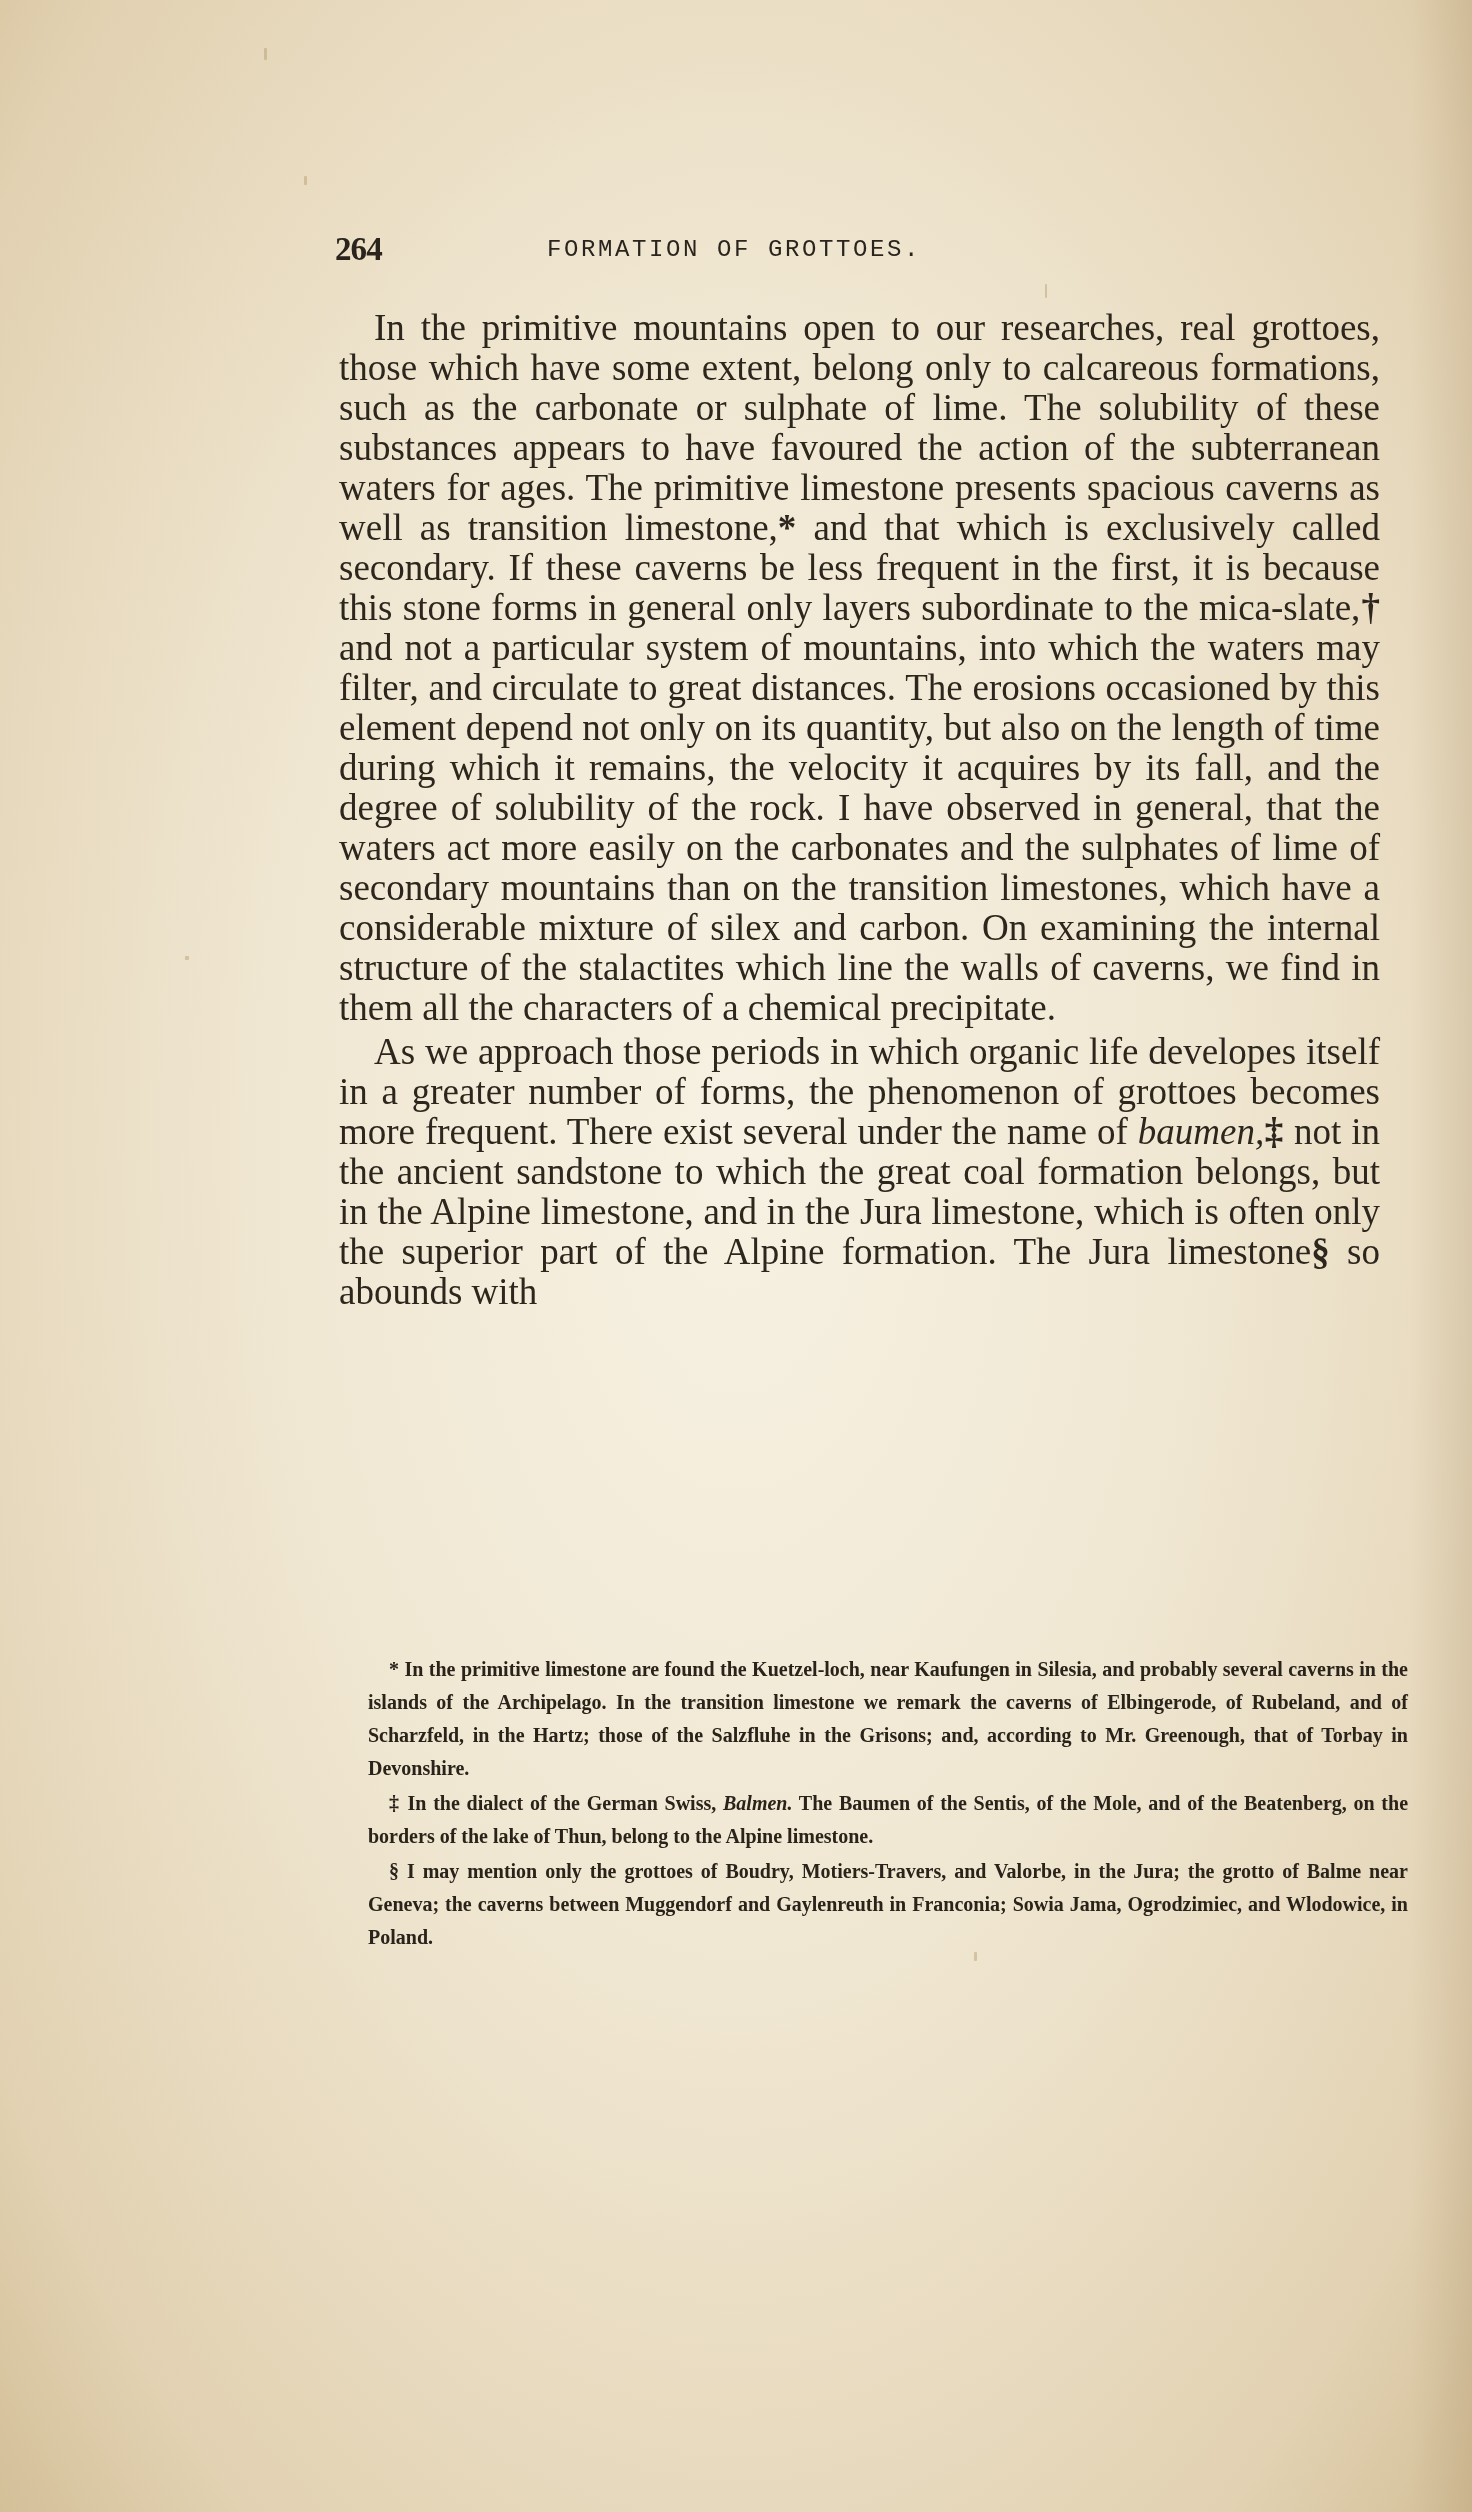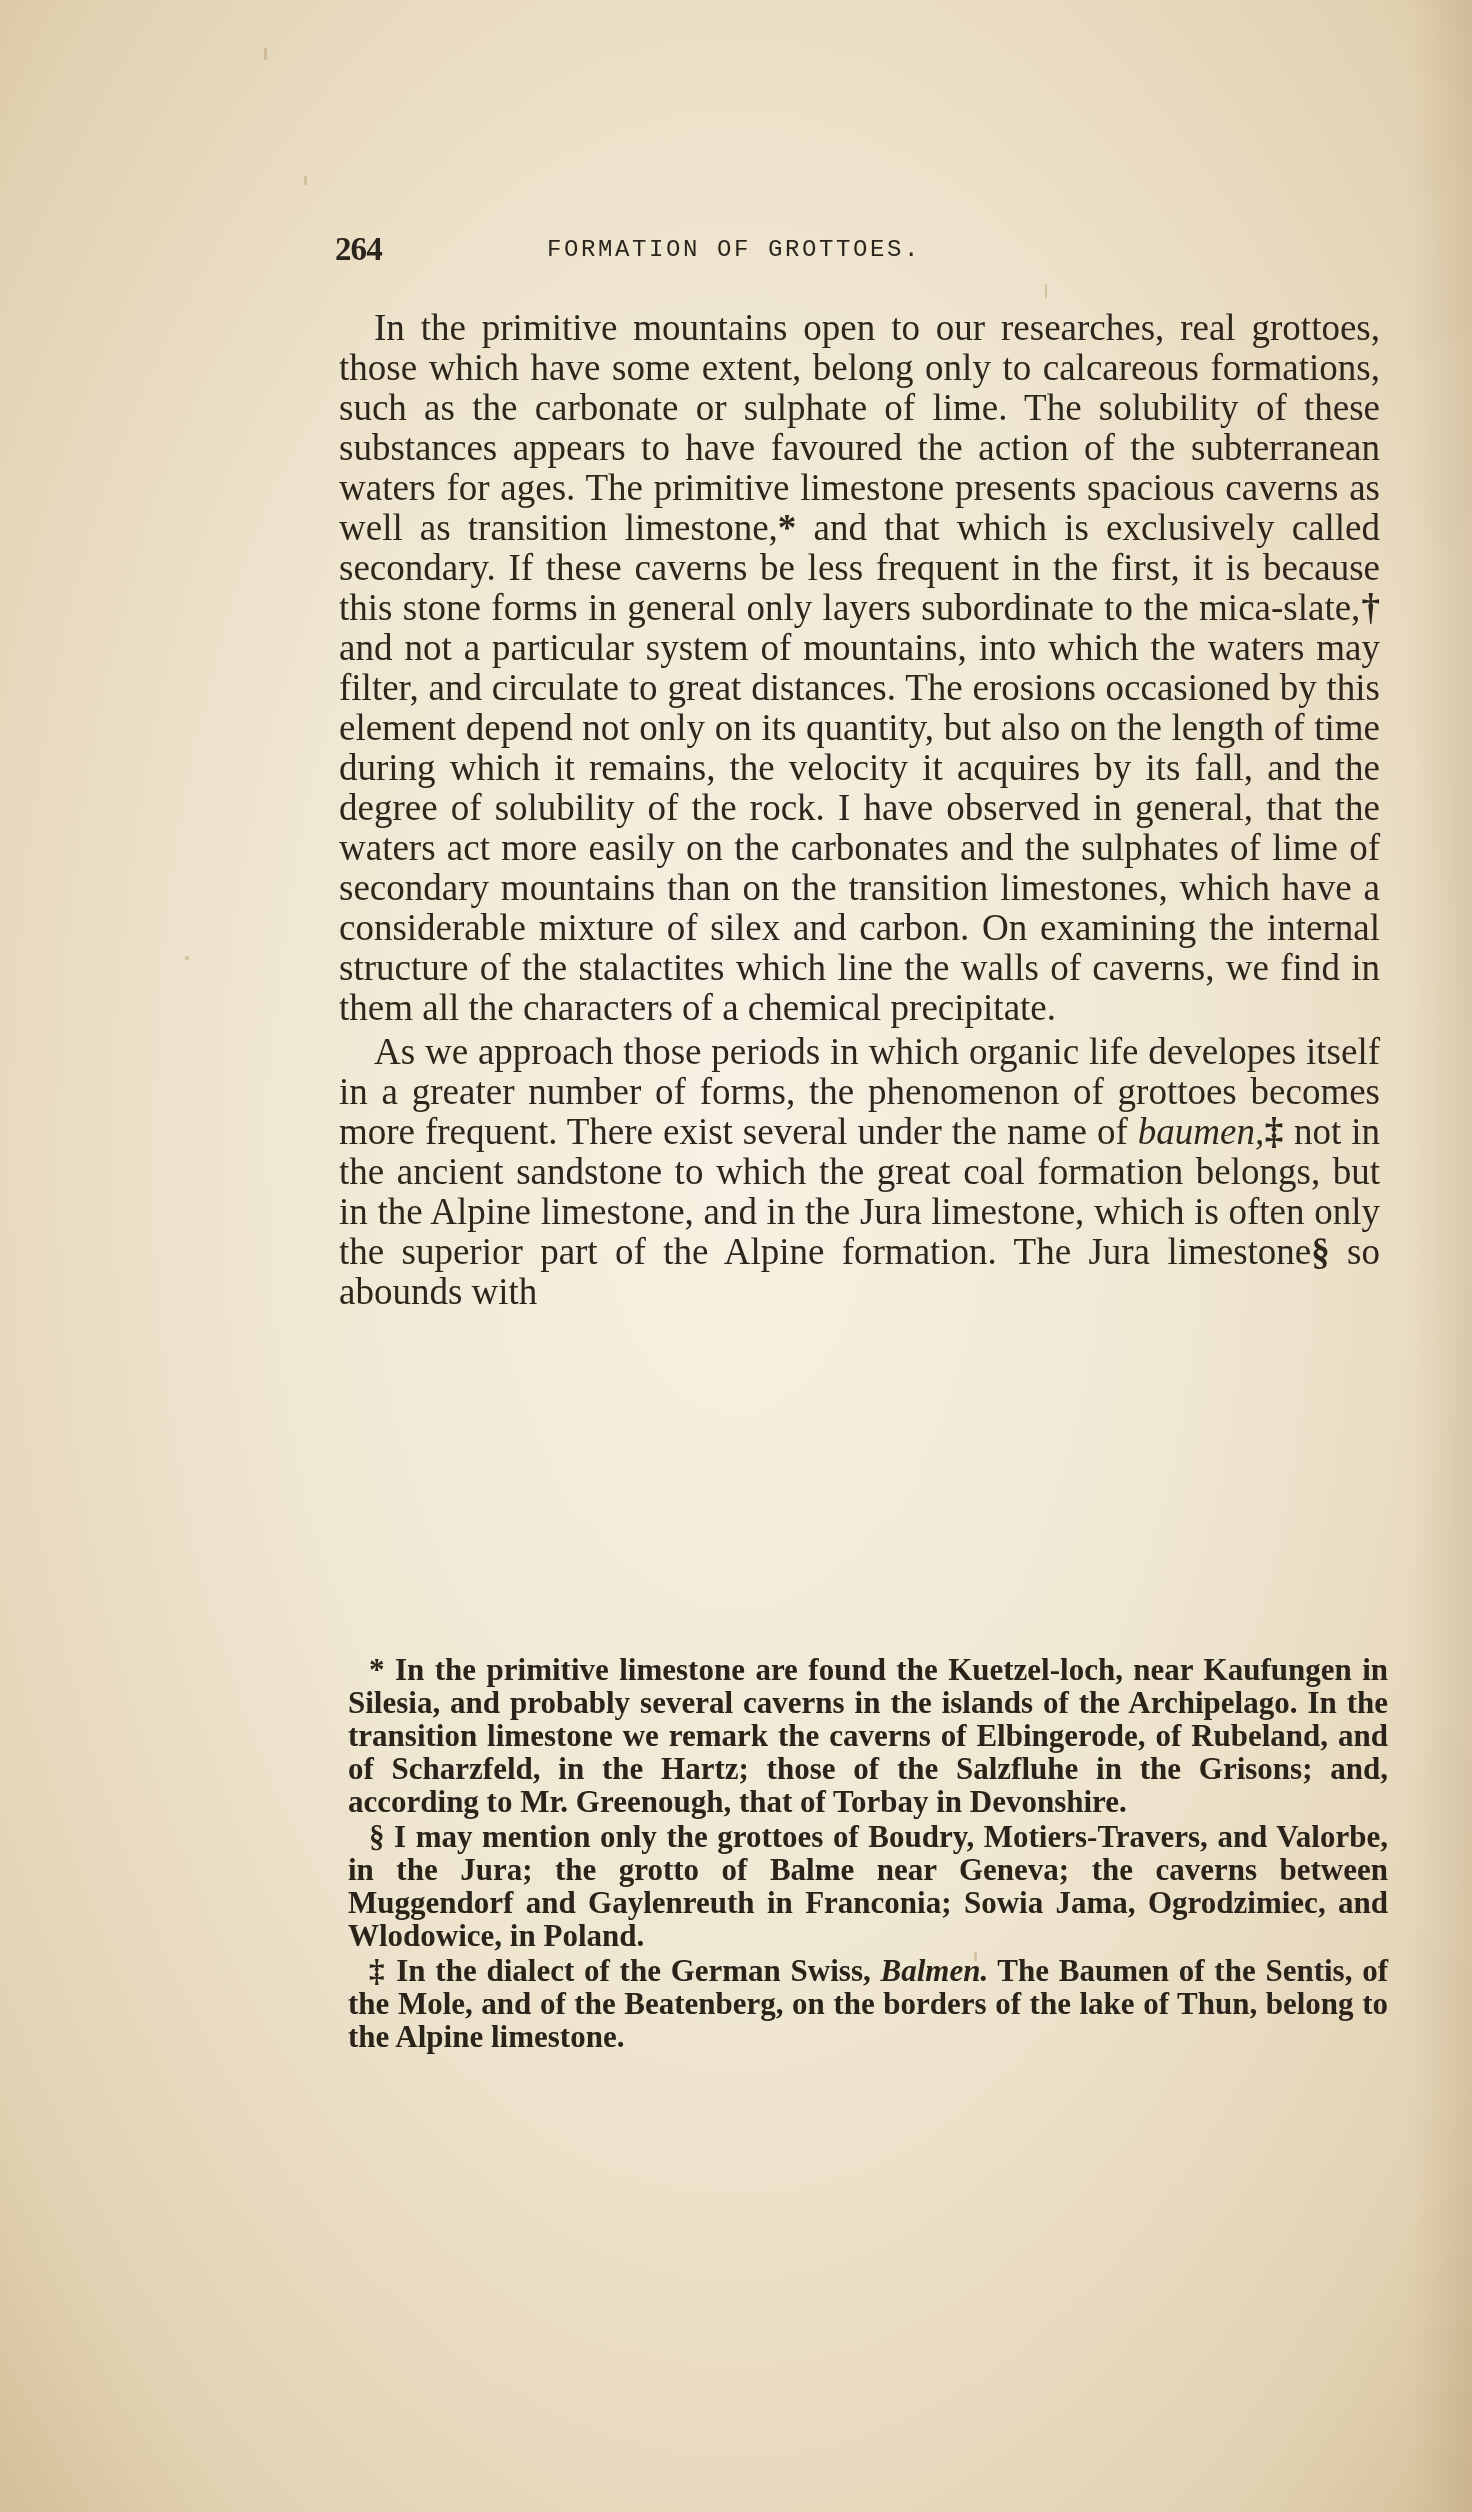--- a/index.html
+++ b/index.html
@@ -63,24 +63,24 @@
       line-height: 40px;
       text-align: justify;
       color: #2d261d;
     }
     .body-text p {
       margin: 4px;
       text-indent: 35px;
     }
     .footnotes {
       position: absolute;
-      left: 348px;
+      left: 368px;
       top: 1653px;
       width: 1040px;
-      font-size: 31px;
+      font-size: 20px;
       line-height: 33px;
       text-align: justify;
       font-weight: bold;
       color: #2a231a;
     }
     .footnotes p {
       margin: 0;
       text-indent: 21px;
     }
     .footnotes p + p {
@@ -107,22 +107,22 @@
     <span class="running-head">FORMATION OF GROTTOES.</span>
   </div>
 
   <div class="body-text">
     <p><span>In the primitive mountains open to our researches, real grottoes, those which have some extent, belong only to calcareous formations, such as the carbonate or sulphate of lime. The solubility of these substances appears to have favoured the action of the subterranean waters for ages. The primitive limestone presents spacious caverns as well as transition limestone,</span><span class="marker">*</span><span> and that which is exclusively called secondary. If these caverns be less frequent in the first, it is because this stone forms in general only layers subordinate to the mica-slate,</span><span class="marker">†</span><span> and not a particular system of mountains, into which the waters may filter, and circulate to great distances. The erosions occasioned by this element depend not only on its quantity, but also on the length of time during which it remains, the velocity it acquires by its fall, and the degree of solubility of the rock.  I have observed in general, that the waters act more easily on the carbonates and the sulphates of lime of secondary mountains than on the transition limestones, which have a considerable mixture of silex and carbon. On examining the internal structure of the stalactites which line the walls of caverns, we find in them all the characters of a chemical precipitate.</span></p>
     <p><span>As we approach those periods in which organic life developes itself in a greater number of forms, the phenomenon of grottoes becomes more frequent.  There exist several under the name of </span><i>baumen,</i><span class="marker">‡</span><span> not in the ancient sandstone to which the great coal formation belongs, but in the Alpine limestone, and in the Jura limestone, which is often only the superior part of the Alpine formation.  The Jura limestone</span><span class="marker">§</span><span> so abounds with</span></p>
   </div>
 
   <div class="footnotes">
     <p><span class="marker">*</span> <span>In the primitive limestone are found the Kuetzel-loch, near Kaufungen in Silesia, and probably several caverns in the islands of the Archipelago.  In the transition limestone we remark the caverns of Elbingerode, of Rubeland, and of Scharzfeld, in the Hartz; those of the Salzfluhe in the Grisons; and, according to Mr. Greenough, that of Torbay in Devonshire.</span></p>
+    <p><span class="marker">‡</span> <span>In the dialect of the German Swiss, </span><i>Balmen.</i><span>  The Baumen of the Sentis, of the Mole, and of the Beatenberg, on the borders of the lake of Thun, belong to the Alpine limestone.</span></p>
     <p><span class="marker">§</span> <span>I may mention only the grottoes of Boudry, Motiers-Travers, and Valorbe, in the Jura; the grotto of Balme near Geneva; the caverns between Muggendorf and Gaylenreuth in Franconia; Sowia Jama, Ogrodzimiec, and Wlodowice, in Poland.</span></p>
-    <p><span class="marker">‡</span> <span>In the dialect of the German Swiss, </span><i>Balmen.</i><span>  The Baumen of the Sentis, of the Mole, and of the Beatenberg, on the borders of the lake of Thun, belong to the Alpine limestone.</span></p>
   </div>
 
   <span class="speck" style="left:264px;top:48px;width:2.6px;height:12.3px;"></span>
   <span class="speck" style="left:304px;top:176px;width:2.6px;height:8.8px;"></span>
   <span class="speck" style="left:1045px;top:284px;width:1.8px;height:14px;"></span>
   <span class="speck" style="left:974px;top:1952px;width:2.6px;height:8.8px;"></span>
   <span class="speck" style="left:185px;top:956px;width:3.5px;height:3.5px;"></span>
 </div>
 
 

